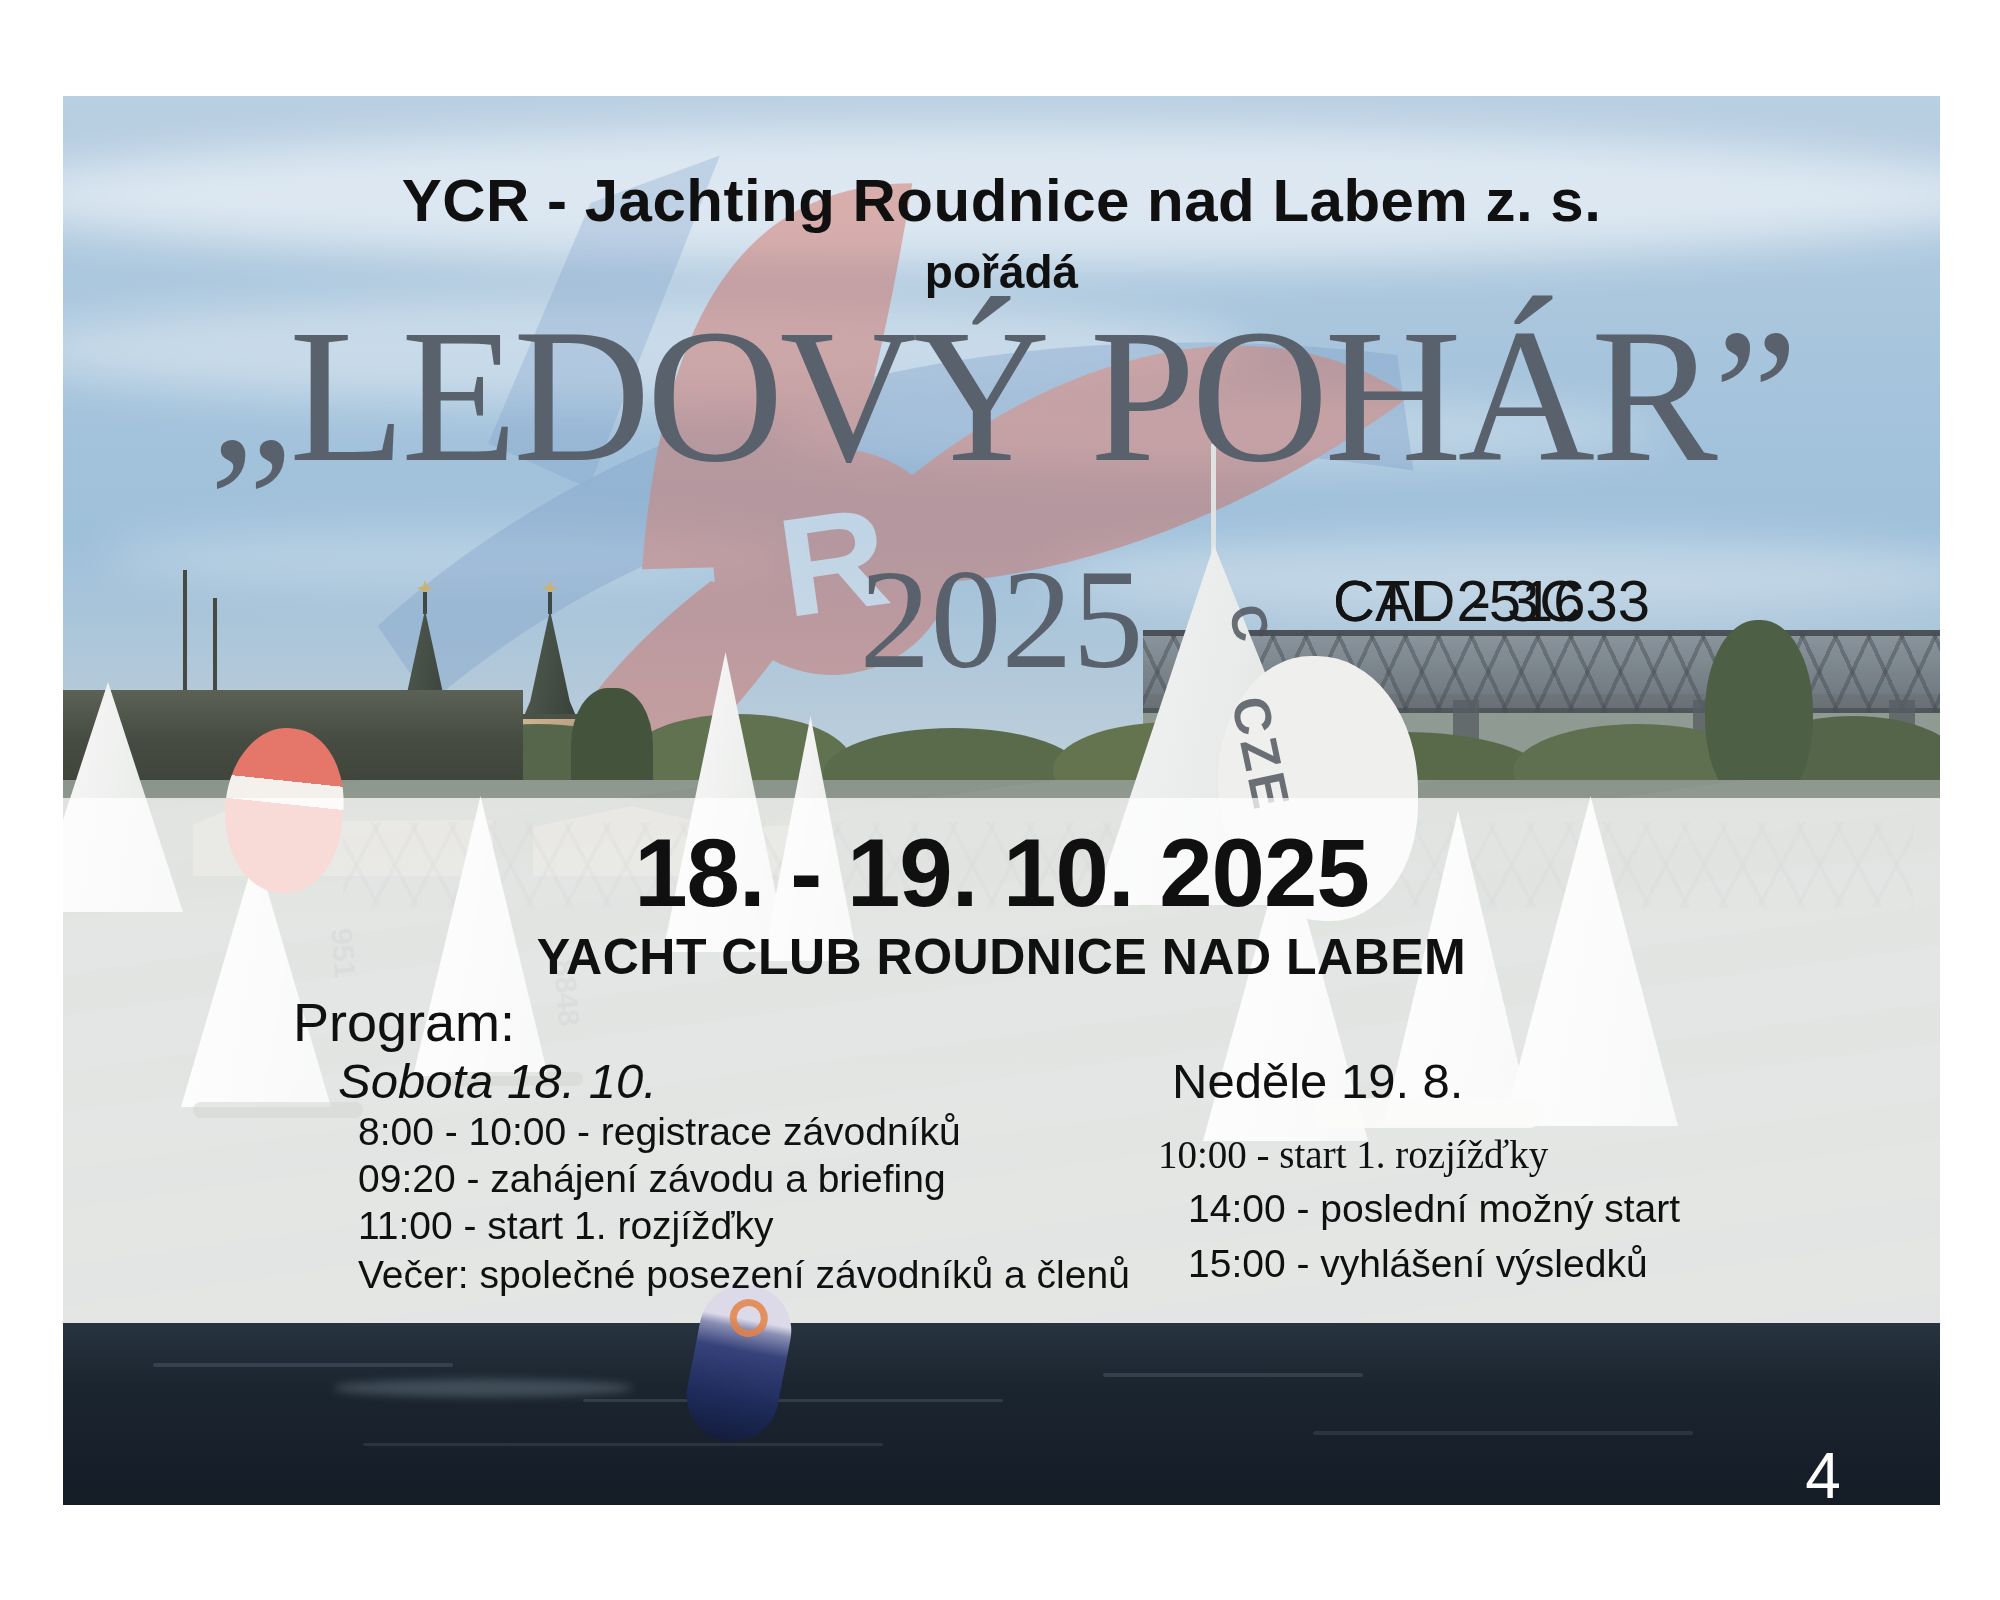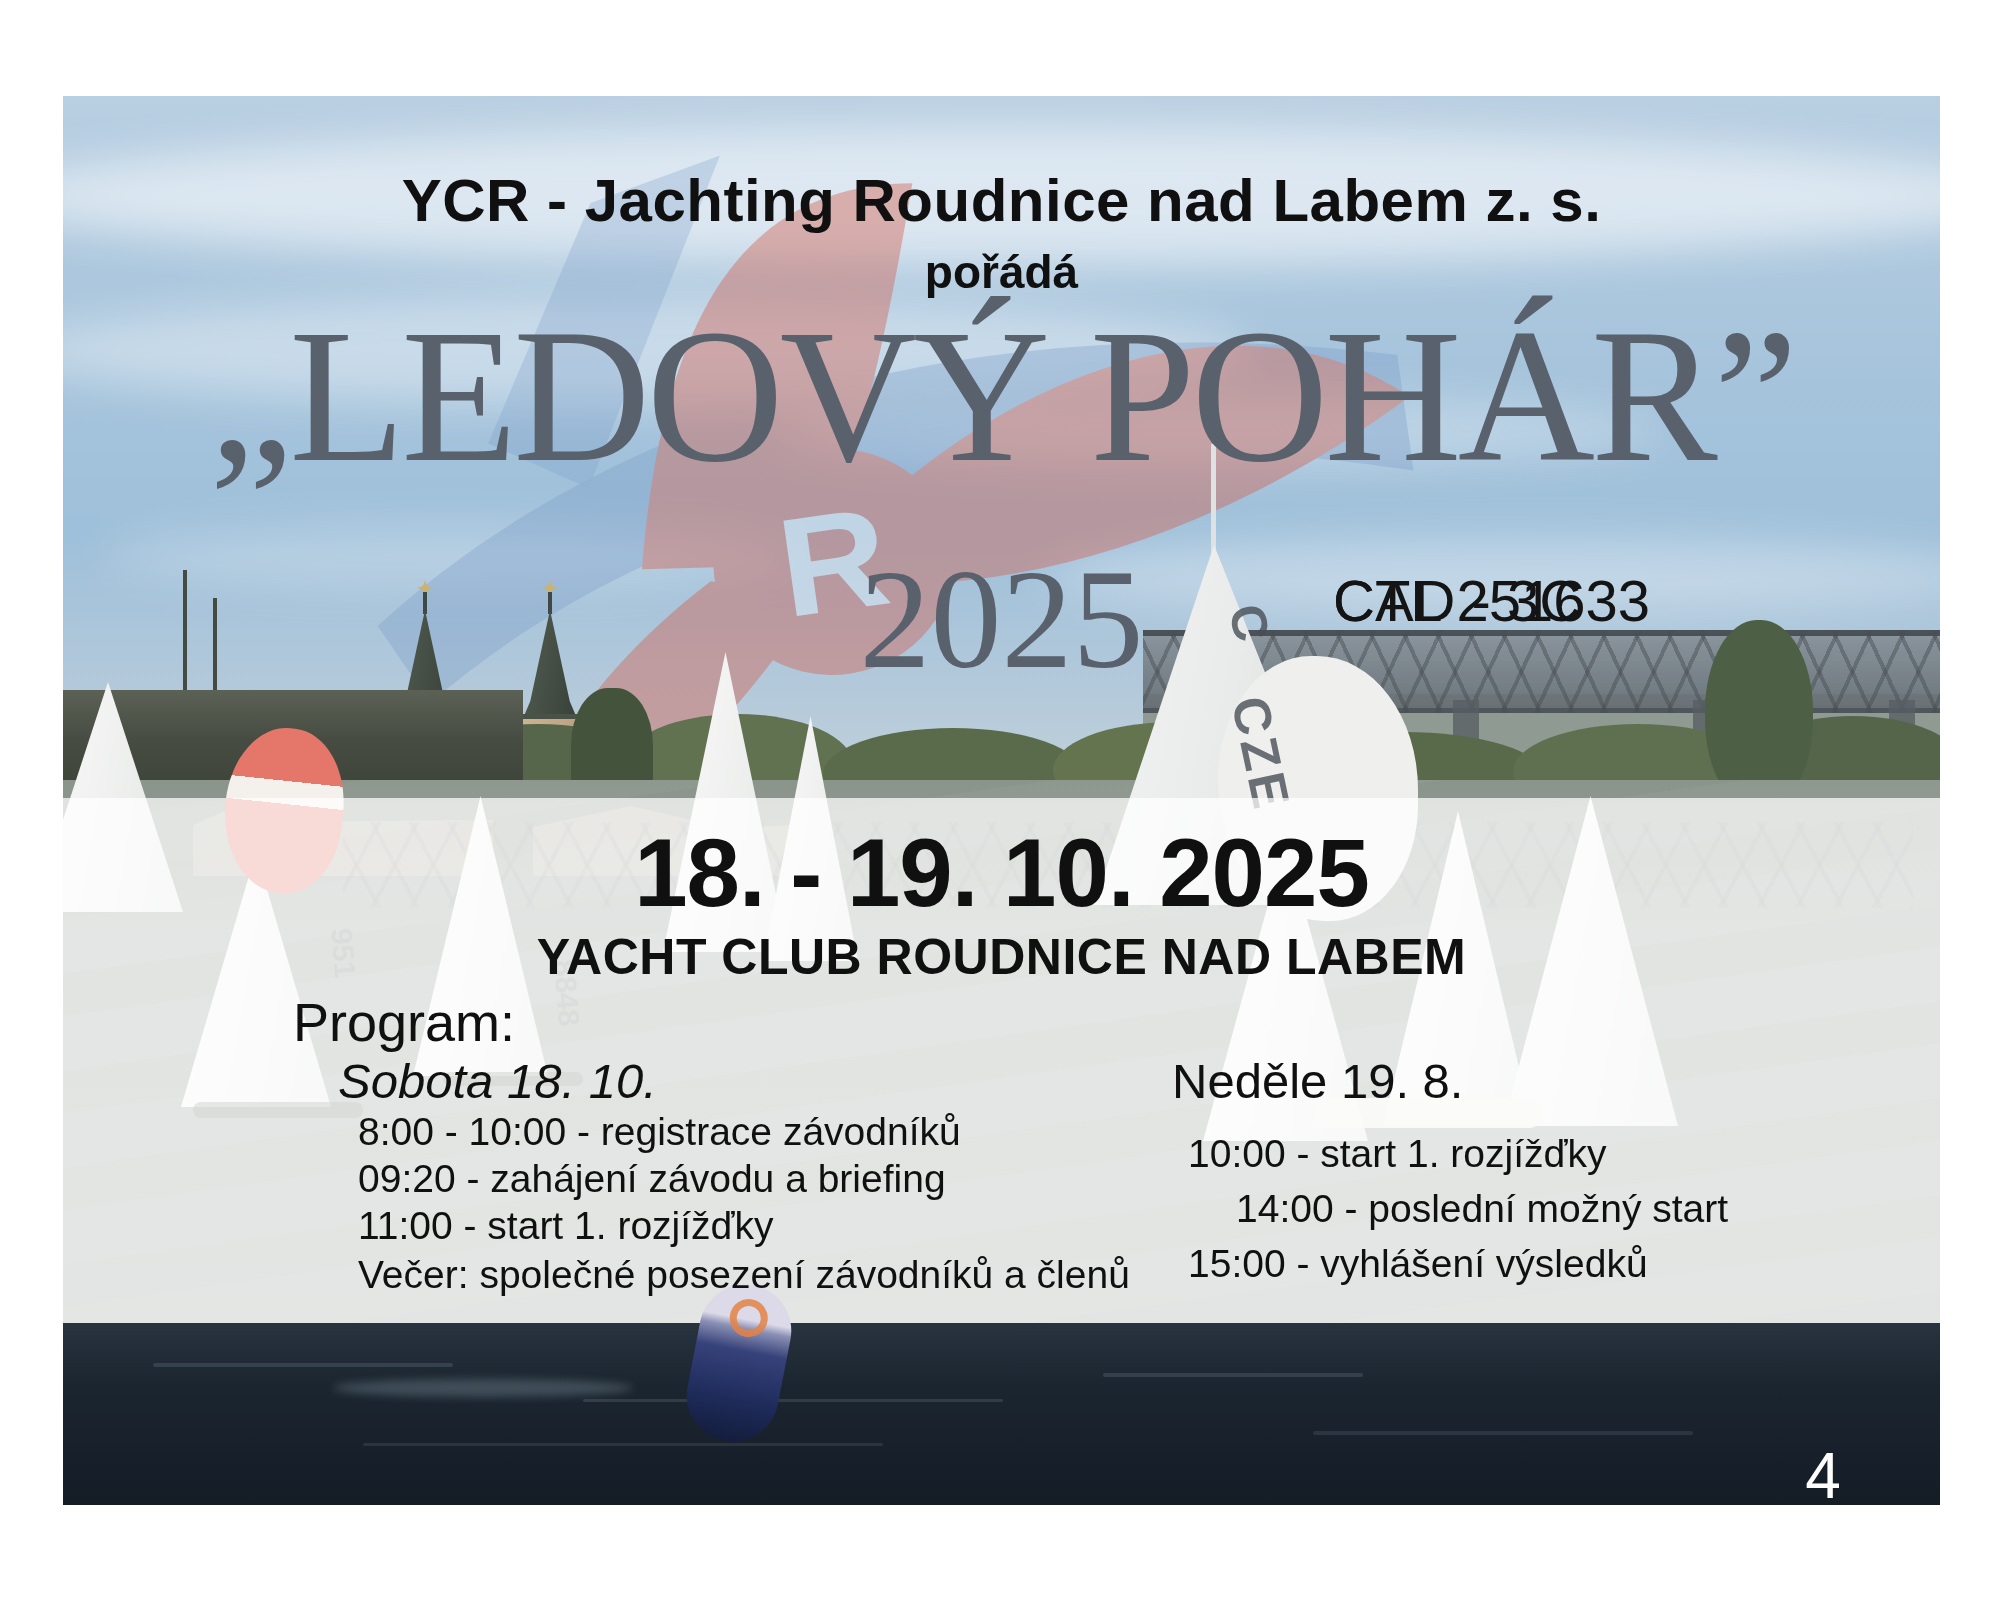--- a/index.html
+++ b/index.html
@@ -155,21 +155,21 @@
   .venue { top:832px; font-size:50px; font-weight:700; letter-spacing:.5px; }
 
   .label { white-space:nowrap; color:#101010; }
   .program-h { left:230px;  top:895px;  font-size:54px; font-weight:400; }
   .day-h     { font-size:49px; font-weight:400; }
   .sat-h { left:275px;  top:957px;font-style:italic; }
   .sun-h { left:1109px; top:957px; }
   .item  { font-size:39px; font-weight:400; }
   .sat-i1 { left:295px;  top:1014px; } .sat-i2 { left:295px;  top:1061px; } .sat-i3 { left:295px; top:1108px; }
   .evening { left:295px; top:1157px; font-size:39px; }
-  .sun-i1 { left:1125px; top:1036px; } .sun-i2 { left:1125px; top:1091px;margin-left:48px; } .sun-i3 { left:1125px; top:1146px; }
+  .sun-i1 { left:1095px; top:1036px;font-family:Liberation Serif, serif; } .sun-i2 { left:1125px; top:1091px; } .sun-i3 { left:1125px; top:1146px; }
 
   .page-num { left:1700px; top:1343px; width:120px; text-align:center;
     font-size:64px; color:#ffffff; font-weight:400; }
 </style>
 </head>
 <body>
 
 <div class="page">
   <div class="photo">
 

